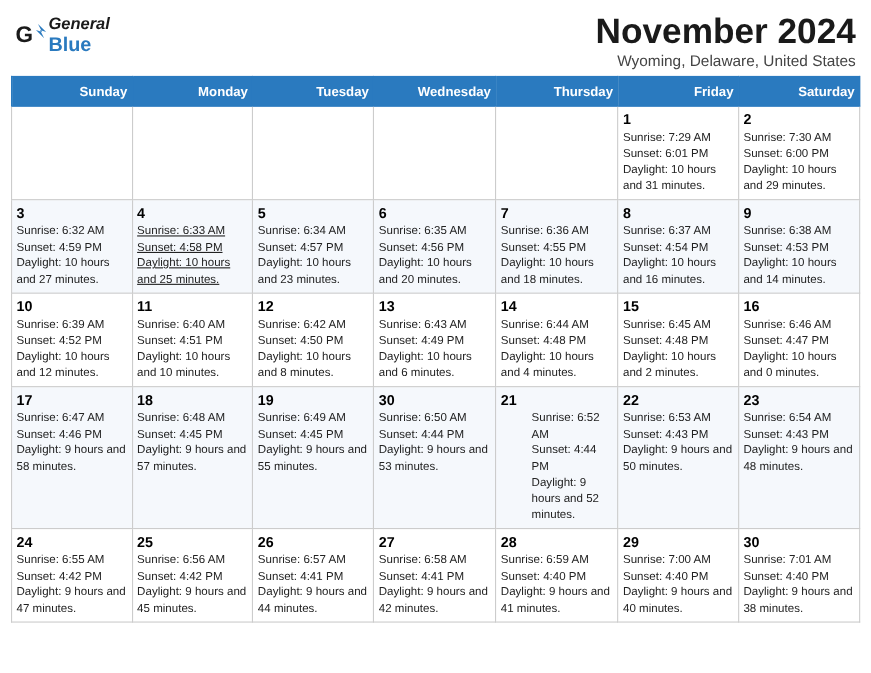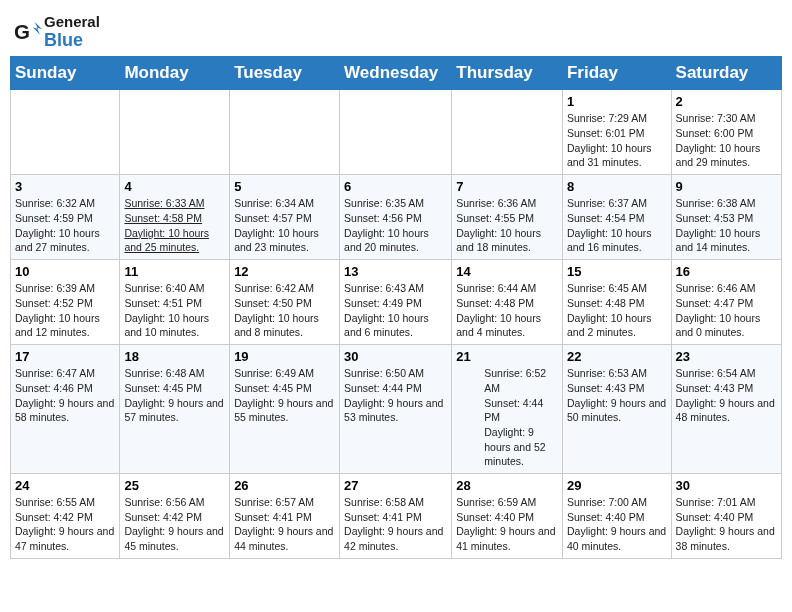--- a/index.html
+++ b/index.html
@@ -41,22 +41,22 @@
     }
     table {
       width: 100%;
       border-collapse: collapse;
       font-size: 11px;
     }
     thead tr th {
       background: #2a7abf;
       color: #fff;
       padding: 6px 4px;
-      text-align: left;
-      font-size: 17px;
+      text-align: right;
+      font-size: 12px;
       font-weight: bold;
       border: 1px solid #2a7abf;
     }
     tbody tr td {
       border: 1px solid #ccc;
       vertical-align: top;
       padding: 4px;
       width: 113px;
       min-height: 80px;
       height: 85px;
@@ -82,25 +82,27 @@
 </head>
 <body>
 
 <div class="header-area">
   <div class="logo">
     <svg class="logo-icon" viewBox="0 0 30 30">
       <text x="0" y="22" font-size="22" font-weight="bold" fill="#1a1a1a">G</text>
       <polygon points="22,4 30,12 24,10 28,18 20,10 26,12" fill="#2a7abf"></polygon>
     </svg>
     <div>
-      <div style="font-size:15px; font-weight:bold; color:#1a1a1a; line-height:1.1;">General</div>
+      <div style="font-size:15px; font-weight:bold; color:#1a1a1a; line-height:1.1;font-style:italic;">General</div>
       <div style="font-size:18px; font-weight:bold; color:#2a7abf; line-height:1.1;">Blue</div>
     </div>
   </div>
   <div class="title-area">
+    <div class="month-title">November 2024</div>
+    <div class="location">Wyoming, Delaware, United States</div>
   </div>
 </div>
 
 <table>
   <thead>
     <tr>
     <th>Sunday</th>
         <th>Monday</th>
         <th>Tuesday</th>
         <th>Wednesday</th>

